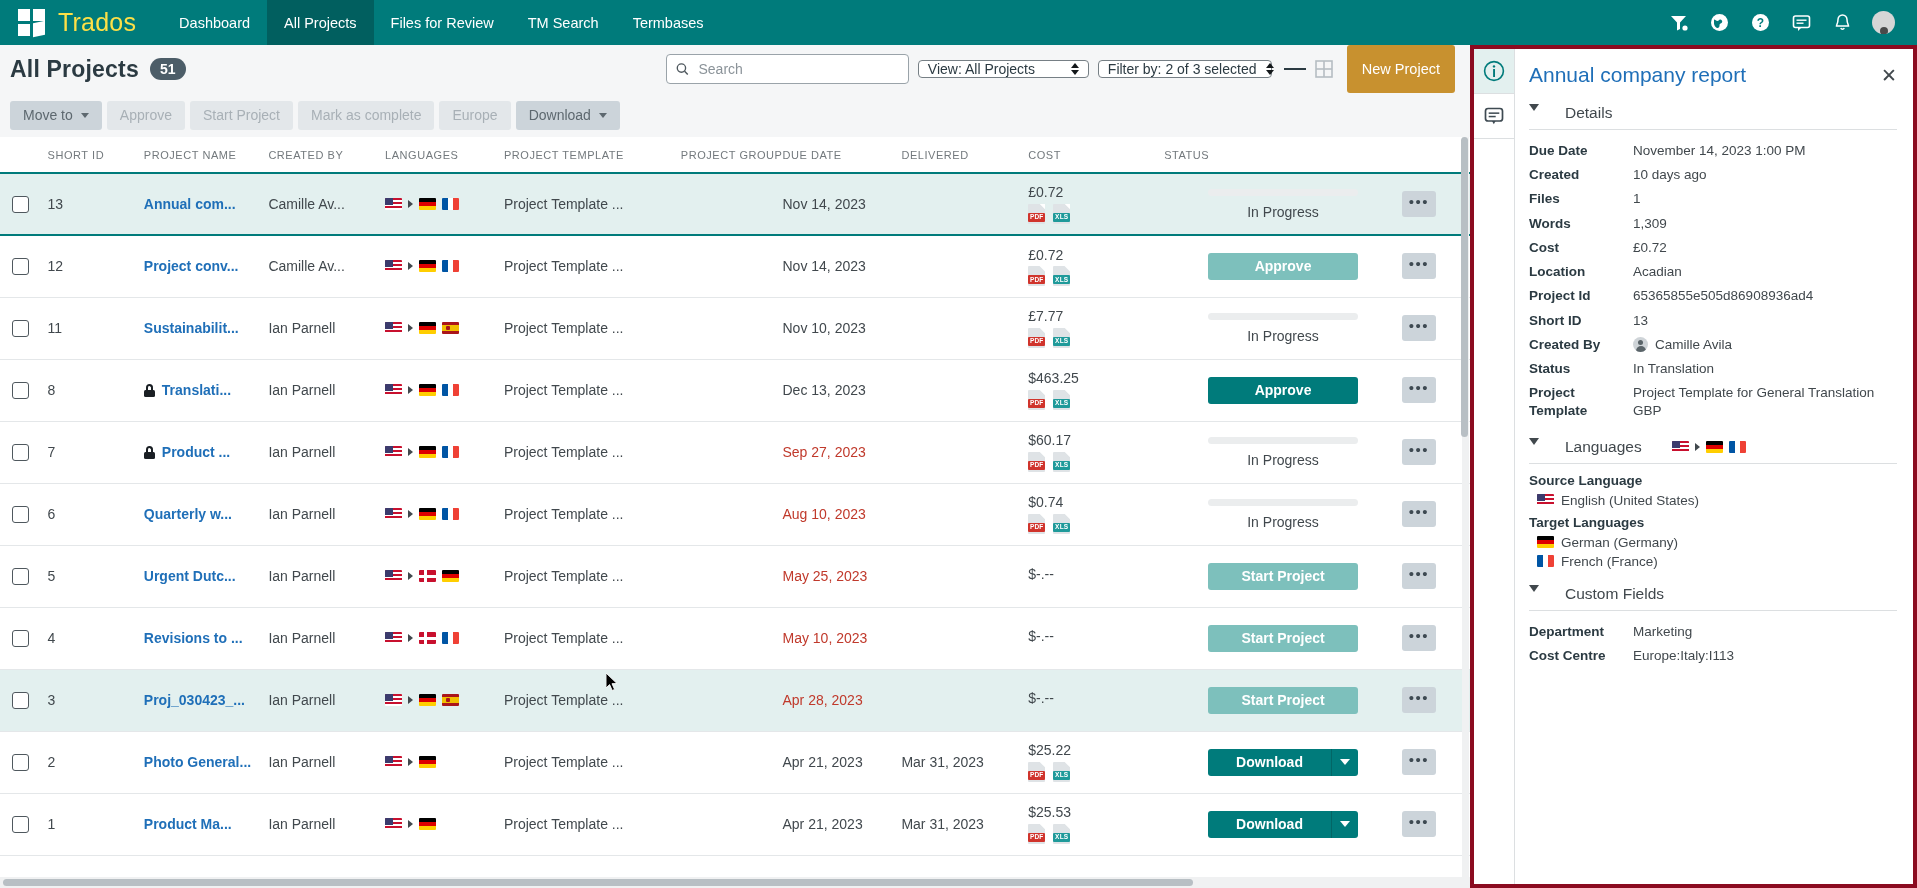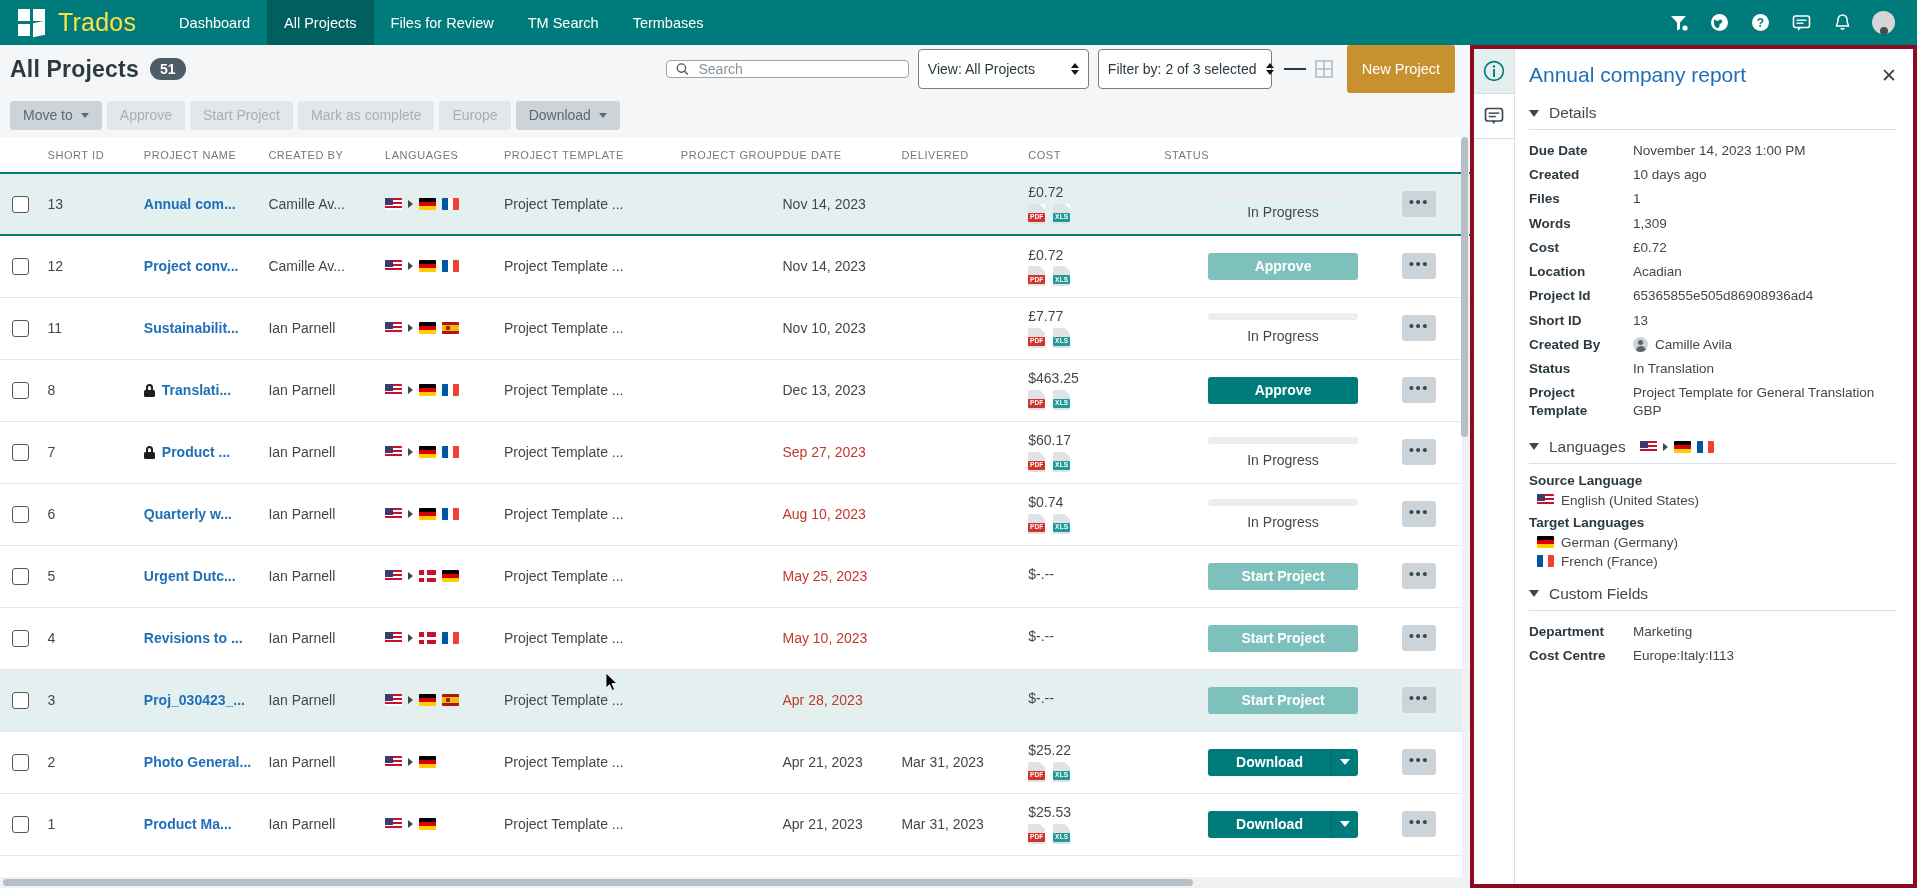--- a/index.html
+++ b/index.html
@@ -53,30 +53,30 @@
   #headbar {
     height: 48px; display: flex; align-items: center; padding: 0 0 0 10px; background: #f5f6f7;
   }
   #pagetitle { font-size: 23px; color: #2b3a42; font-weight: bold; letter-spacing: .2px; }
   #countbadge {
     margin-left: 11px; background: #4c5d68; color: #fff; font-size: 14px; font-weight: bold;
     border-radius: 11px; padding: 3px 10px; display: inline-block;
   }
   #headtools { margin-left: auto; display: flex; align-items: center; gap: 9px; padding-right: 15px; }
   .searchbox {
-    width: 243px; height: 18px; background: #fff; border: 1px solid #9aa3a9; border-radius: 4px;
+    width: 243px; height: 30px; background: #fff; border: 1px solid #9aa3a9; border-radius: 4px;
     display: flex; align-items: center; padding: 0 9px; gap: 8px;
   }
   .searchbox input {
     border: 0; outline: 0; font-size: 14px; color: #2b3a42; width: 100%;
     font-family: "Liberation Sans", sans-serif; background: transparent;
   }
   .searchbox input::placeholder { color: #8b9399; }
   .selectbox {
-    height: 40px; background: #fff; border: 1px solid #767f85; border-radius: 4px;
+    height: 18px; background: #fff; border: 1px solid #767f85; border-radius: 4px;
     display: flex; align-items: center; padding: 0 9px; gap: 10px; font-size: 14px; color: #2b3a42;
     white-space: nowrap;
   }
   .selectbox .spin { display: flex; flex-direction: column; gap: 2px; margin-left: auto; }
   .selectbox .spin b { width: 0; height: 0; border-left: 4.5px solid transparent; border-right: 4.5px solid transparent; }
   .selectbox .spin b.up { border-bottom: 5px solid #13171a; }
   .selectbox .spin b.dn { border-top: 5px solid #13171a; }
   #viewsel { width: 171px; }
   #filtersel { width: 174px; }
   .viewtoggle { display: flex; align-items: center; gap: 7px; padding: 0 3px; }
@@ -193,21 +193,21 @@
   }
   #rail { width: 41px; border-right: 1px solid #dcdfe1; }
   .railbtn { height: 45px; display: flex; align-items: center; justify-content: center; border-bottom: 1px solid #dcdfe1; cursor: pointer; }
   .railbtn.active { background: #e3f0ef; }
   #panelbody { flex: 1; padding: 0 16px 0 14px; overflow: hidden; }
   #paneltitle {
     display: flex; align-items: center; padding: 14px 0 12px 0;
   }
   #paneltitle .t { font-size: 21px; color: #1f6fb8; }
   #closebtn { margin-left: auto; font-size: 19px; color: #41484d; cursor: pointer; line-height: 1; }
-  .section { display: flex; align-items: center; gap: 10px; padding: 5px 0 7px 0; }
+  .section { display: flex; gap: 26px; padding: 5px 0 7px 0; }
   .section .chev { width: 0; height: 0; border-left: 5.5px solid transparent; border-right: 5.5px solid transparent; border-top: 7px solid #41484d; }
   .section .stitle { font-size: 15.5px; color: #41484d; }
   .section .sflags { display: flex; align-items: center; gap: 6px; margin-left: 4px; }
   .srule { height: 1px; background: #dcdfe1; margin-bottom: 9px; }
   .kv { display: flex; padding: 3px 0; font-size: 13.5px; line-height: 1.35; }
   .kv .k { width: 104px; flex: none; font-weight: bold; color: #2b3a42; }
   .kv .v { color: #41484d; }
   .kv .v.av { display: flex; align-items: center; gap: 7px; }
   .kvavatar { width: 15px; height: 15px; border-radius: 50%; background: #cfd4d8; position: relative; overflow: hidden; flex: none; }
   .kvavatar:before { content: ""; position: absolute; width: 5px; height: 5px; border-radius: 50%; background: #5a6469; left: 5px; top: 2.5px; }

